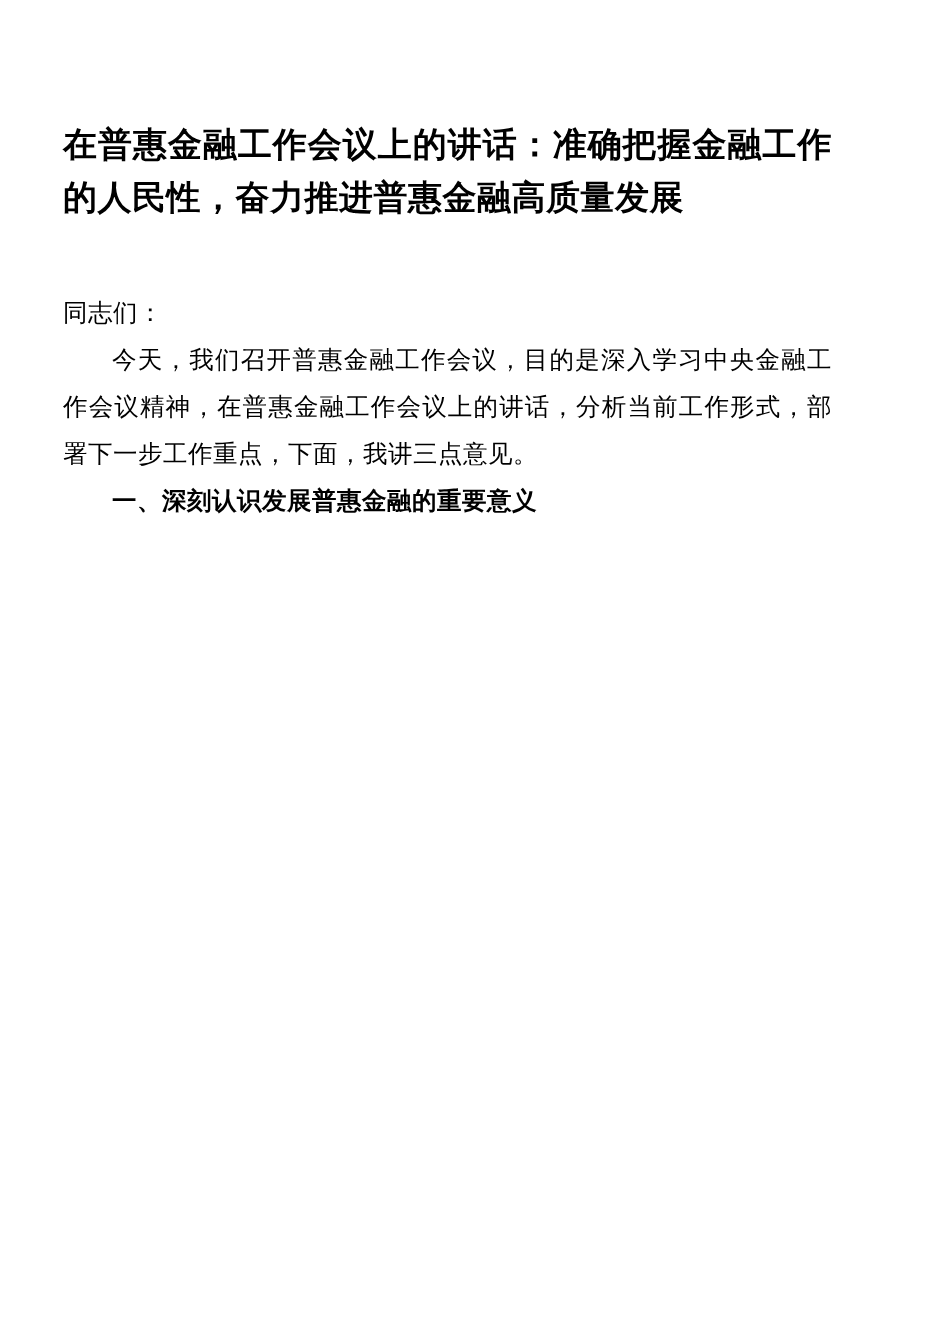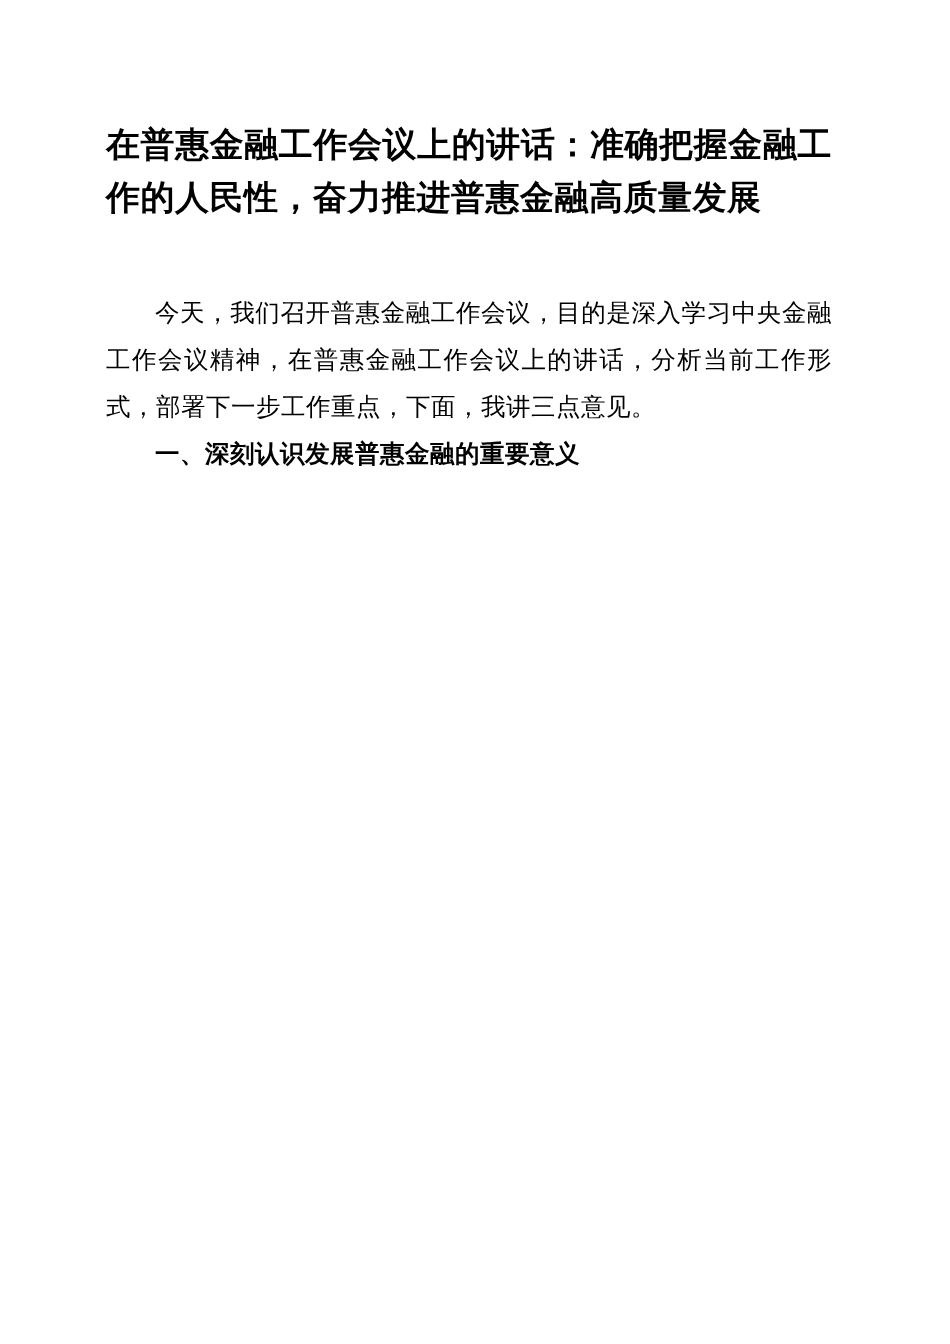--- a/index.html
+++ b/index.html
@@ -8,21 +8,21 @@
     position: relative;
     width: 950px;
     height: 1344px;
     margin: 0 auto;
     background: #ffffff;
     overflow: hidden;
     font-family: "Liberation Serif", serif;
     color: #000000;
   }
   .content {
-    padding: 118px 118px 0 106px;
+    padding: 118px 118px 0 63px;
   }
   .doc-title {
     font-family: "Liberation Sans", sans-serif;
     font-weight: 700;
     font-size: 34px;
     line-height: 1.55;
     text-align: justify;
     letter-spacing: 0.5px;
     margin-bottom: 66px;
   }
@@ -40,20 +40,21 @@
     font-weight: 700;
   }
 </style>
 </head>
 <body>
 
 <div class="page">
   <div class="content">
     <h1 class="doc-title">在普惠金融工作会议上的讲话：准确把握金融工作的人民性，奋力推进普惠金融高质量发展</h1>
 
+    <p class="para">同志们：</p>
 
     <p class="para indent">今天，我们召开普惠金融工作会议，目的是深入学习中央金融工作会议精神，在普惠金融工作会议上的讲话，分析当前工作形式，部署下一步工作重点，下面，我讲三点意见。</p>
 
     <p class="para indent heading">一、深刻认识发展普惠金融的重要意义</p>
 
 
   </div>
 </div>
 
 </body></html>

